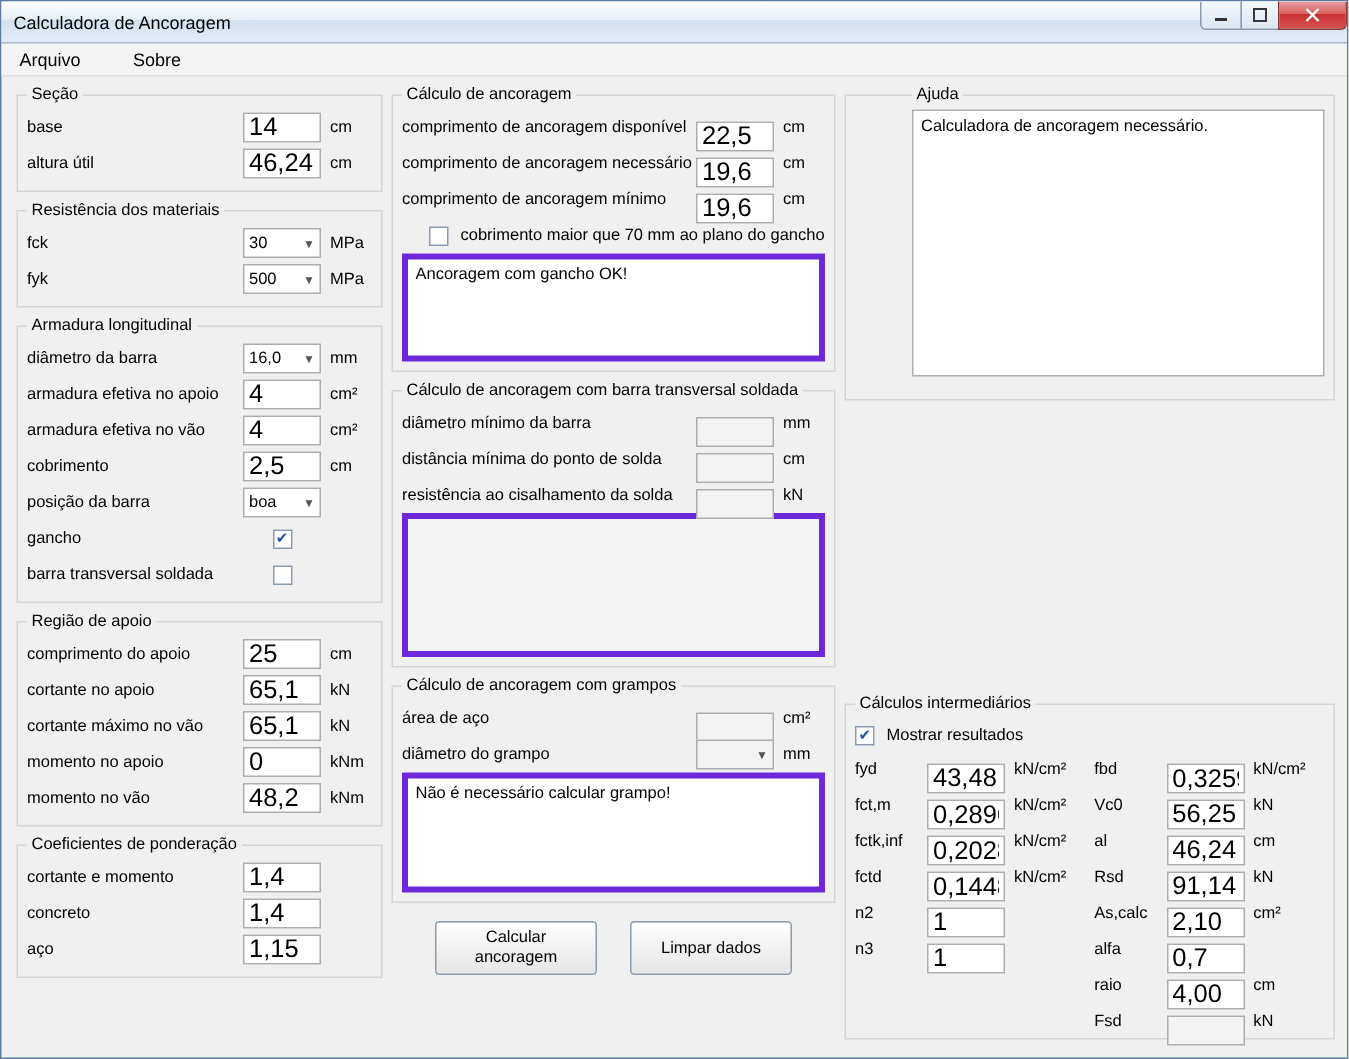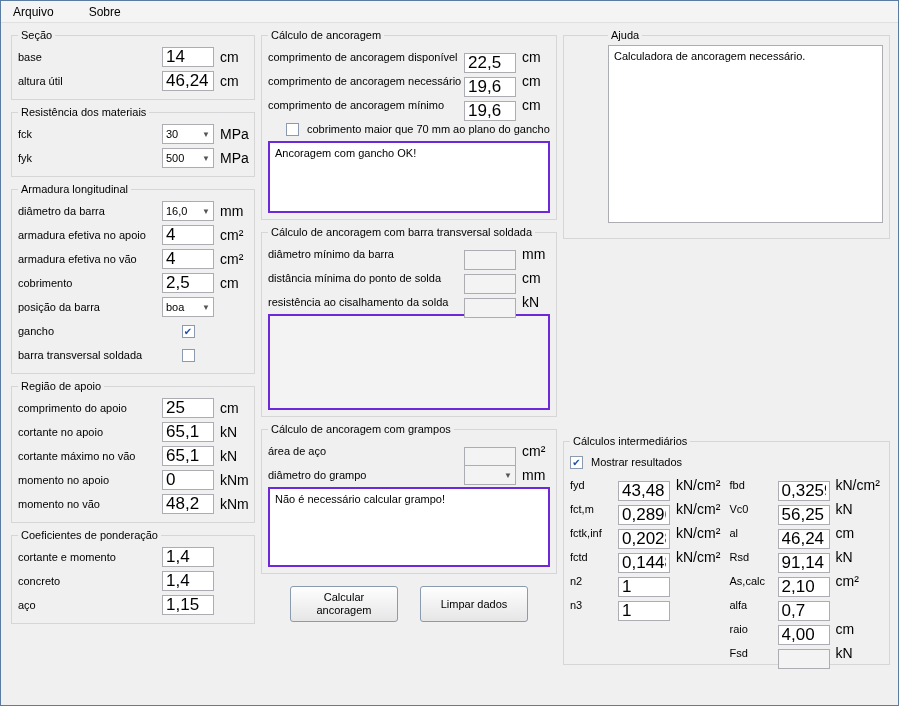--- a/index.html
+++ b/index.html
@@ -79,36 +79,36 @@
   .lab { flex:1; font-size:11px; }
   .inp {
     width: 52px; height:20px;
     border:1px solid #abadb3;
     background:#fff;
     font-size:17px;
     padding: 2px 3px;
   }
   .inp[readonly] { background:#fff;margin-top:11px; }
   .inp.empty { background:#f3f3f3 !important; }
-  .unit { width: 34px; padding-left:6px; font-size:14px; }
+  .unit { width: 34px; padding-left:6px; font-size:11px; }
   .sel {
     width:52px; height:20px;
     border:1px solid #abadb3; background:#fff;
     display:flex; align-items:center; justify-content:space-between;
     padding: 0 3px; font-size:11px;
   }
   .chev { font-size:8px; color:#555; }
   .chk {
     width:13px;height:13px;border:1px solid #8a9bb0;background:#fff;
     display:flex;align-items:center;justify-content:center;
     font-size:10px;color:#2050a0;
   }
 
   .textarea {
-    border:2px solid #6d28d9; background:#fff;
+    border:4px solid #6d28d9; background:#fff;
     font-size:11px; padding:4px 5px;
     width:100%;
   }
   .h64 { height:72px; }
   .h92 { height:96px; }
   .h78  { height:80px; }
 
   fieldset.help { height:210px;padding-left:44px; }
   .help-body { border:1px solid #abadb3; background:#fff; height:178px; padding:4px 5px; font-size:11px; }
   fieldset.interm { height:230px; }
@@ -127,20 +127,40 @@
     border-radius:3px;
   }
 
   .spacer { flex:1; }
   svg { display:block; }
 </style>
 </head>
 <body>
 
 <div class="window">
+  <div class="titlebar">
+    <span class="title-text">Calculadora de Ancoragem</span>
+    <div class="win-controls">
+      <div class="win-btn min">
+        <svg width="10" height="10">
+            <rect x="1" y="7" width="8" height="2" fill="#333"></rect>
+          </svg>
+      </div>
+      <div class="win-btn max">
+        <svg width="10" height="10">
+            <rect x="1" y="1" width="8" height="8" fill="none" stroke="#333" stroke-width="1.3"></rect>
+          </svg>
+      </div>
+      <div class="win-btn close">
+        <svg width="12" height="10">
+            <path d="M2 1 L10 9 M10 1 L2 9" stroke="#fff" stroke-width="1.6"></path>
+          </svg>
+      </div>
+    </div>
+  </div>
 
   <div class="menubar">
     <span>Arquivo</span>
     <span>Sobre</span>
   </div>
 
   <div class="client">
 
     <div class="col col1">
       <fieldset>

